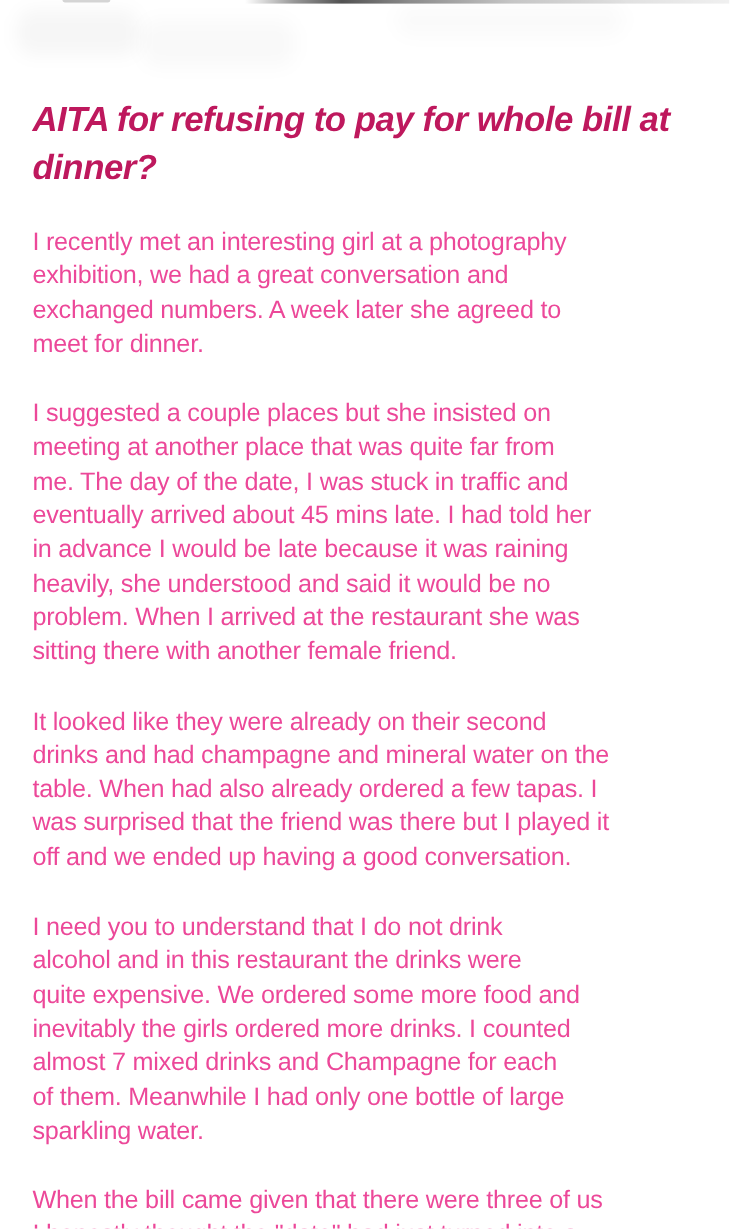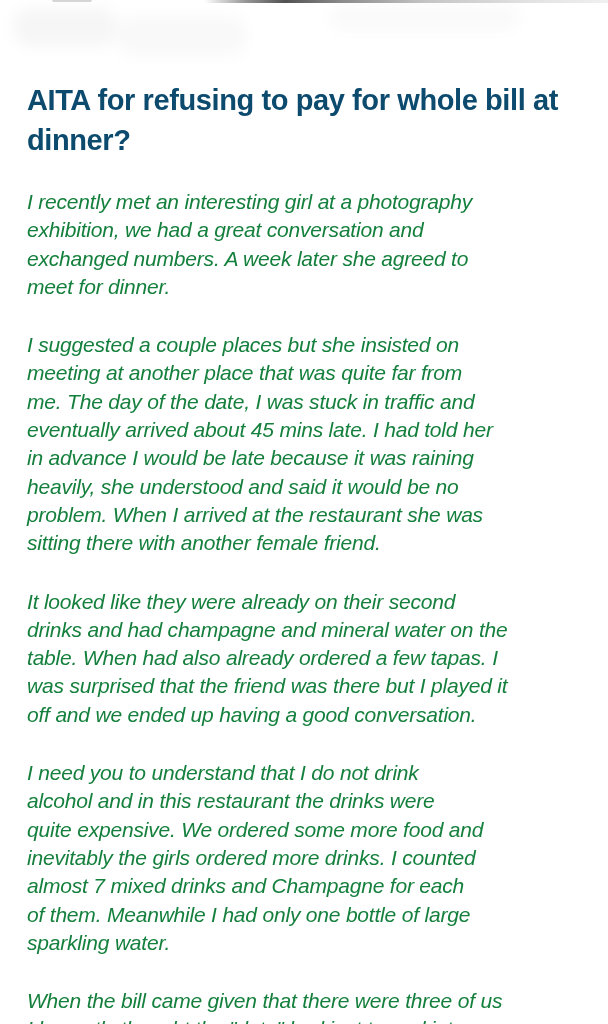--- a/index.html
+++ b/index.html
@@ -52,39 +52,39 @@
     position: absolute;
     filter: blur(7px);
     border-radius: 14px;
   }
   .smudge.s1 { left: 14px;  top: 8px;  width: 102px; height: 38px; background: rgba(0,0,0,0.035); }
   .smudge.s2 { left: 118px; top: 16px; width: 128px; height: 40px; background: rgba(0,0,0,0.025); }
   .smudge.s3 { left: 330px; top: 4px;  width: 190px; height: 26px; background: rgba(0,0,0,0.018); }
 
   
   .post-title {
-    color: #0c4a6e;
+    color: #be185d;
     font-size: 29px;
     font-weight: 700;
     line-height: 40px;
     letter-spacing: -0.4px;
     white-space: pre-line;
     max-width: 575px;
+    font-style: italic;
   }
 
   .post-paragraph {
-    color: #15803d;
+    color: #ec4899;
     font-size: 21px;
     font-weight: 400;
     line-height: 28.3px;
     letter-spacing: -0.2px;
     white-space: pre-line;
     max-width: 575px;
     margin-top: 30px;
-    font-style: italic;
   }
   .post-paragraph.first {
     margin-top: 28px;
   }
 </style>
 </head>
 <body>
 
 <div class="page">
 

